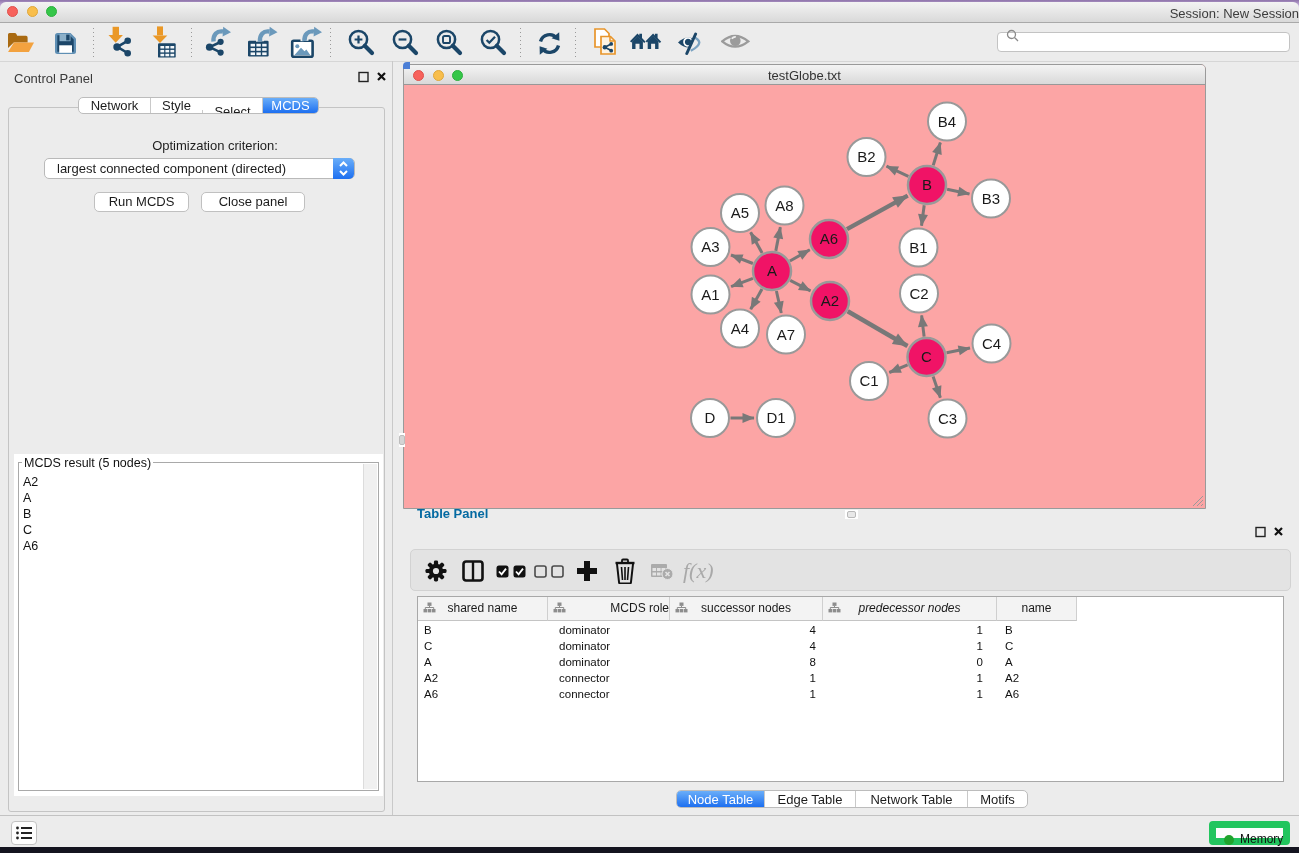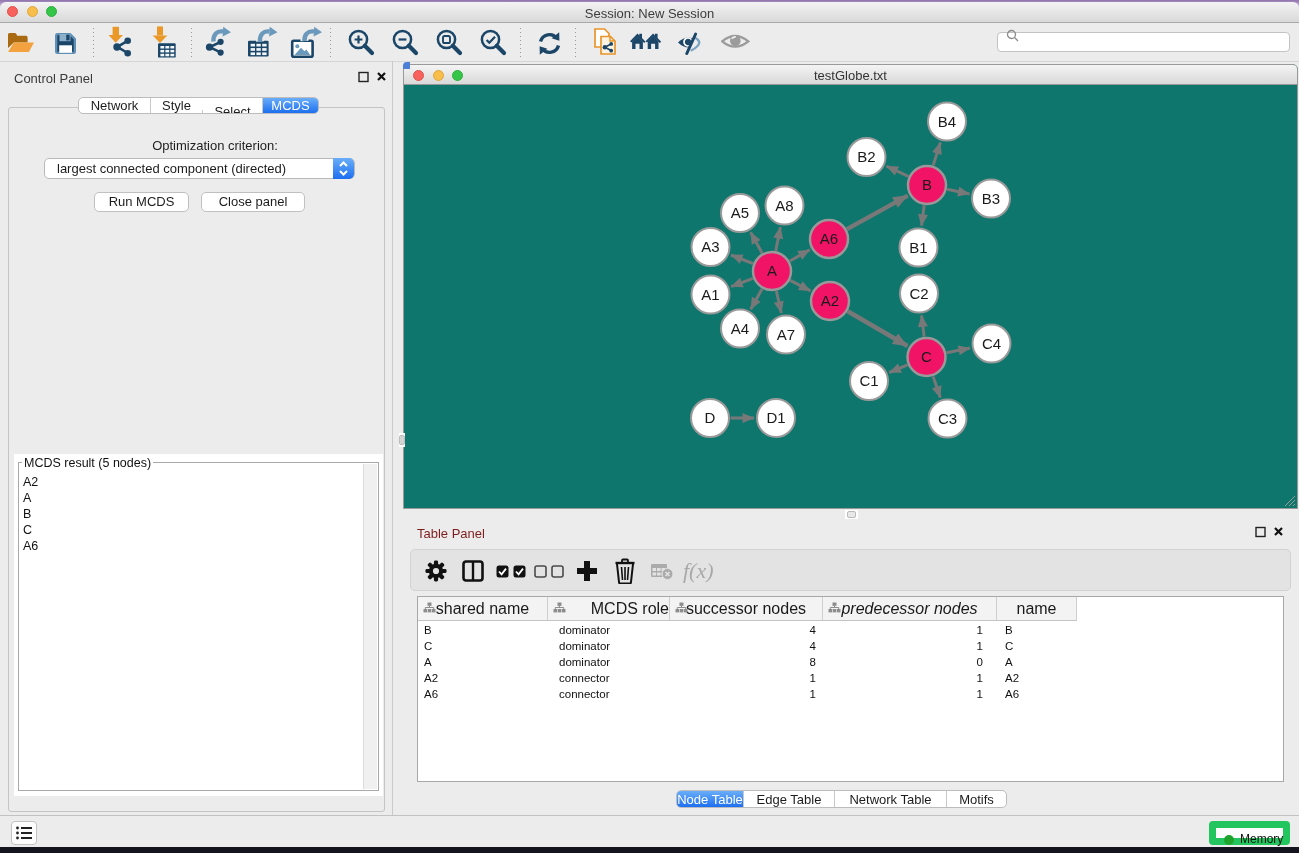--- a/index.html
+++ b/index.html
@@ -6,21 +6,21 @@
 html,body { width:1299px; height:853px; overflow:hidden; }
 body { font-family:"Liberation Sans", sans-serif; background:#ececec; position:relative; }
 .abs { position:absolute; }
 
 
 #purple { left:0; top:0; width:1299px; height:10px; background:linear-gradient(#8f74ab,#c9b3dd 60%,#d5c3e4); }
 #titlebar { left:0; top:2px; width:1299px; height:21px;
   background:linear-gradient(#f3f3f3,#d9d9d9); border-bottom:1px solid #a9a9a9;
   border-radius:6px 6px 0 0; }
 #titlebar .tl { position:absolute; width:11px; height:11px; border-radius:50%; top:4px; }
-#title-text { position:absolute; top:4px; width:100%; text-align:center; font-size:13px; color:#3c3c3c; }
+#title-text { position:absolute; top:4px; width:100%; text-align:right; font-size:13px; color:#3c3c3c; }
 
 
 #toolbar { left:0; top:24px; width:1299px; height:37px; background:#ececec; }
 #toolbar svg { position:absolute; top:50%; transform:translateY(-50%); }
 .tsep { position:absolute; top:4px; height:29px; width:1px;
   background-image:linear-gradient(#9a9a9a 33%, rgba(0,0,0,0) 0%);
   background-size:1px 4px; }
 #searchbox { position:absolute; left:997px; top:8px; width:293px; height:20px; background:#fff;
   border:1px solid #c3c3c3; border-radius:4px; }
 
@@ -49,36 +49,36 @@
   background:linear-gradient(#6aaef9,#1d6ff0); }
 .btn { position:absolute; height:20px; background:#fff; border:1px solid #c0c0c0; border-radius:5px;
   font-size:13px; color:#1c1c1c; text-align:center; line-height:18px; }
 #mcds-box { left:14px; top:454px; width:369px; height:342px; background:#fff; }
 #mcds-field { position:absolute; left:4px; top:8px; right:4px; bottom:5px; border:1px solid #a9a9a9; }
 #mcds-label { position:absolute; left:3px; top:-7px; background:#fff; font-size:12.5px; color:#111; padding:0 2px; }
 #mcds-list { position:absolute; left:1px; top:11px; font-size:12.5px; color:#111; line-height:16px; padding-left:3px; }
 #mcds-scroll { position:absolute; right:1px; top:1px; width:14px; bottom:1px; background:#f0f0f0; border-left:1px solid #dcdcdc; }
 
 
-#netwin { left:403px; top:64px; width:895px; height:445px; background:#0f766e;
+#netwin { left:403px; top:64px; width:803px; height:445px; background:#fca5a5;
   border:1px solid #9a9a9a; border-radius:5px 5px 0 0;padding-left:11px; }
 #net-titlebar { position:absolute; left:0; top:0; width:100%; height:20px;
   background:linear-gradient(#f4f4f4,#d9d9d9); border-bottom:1px solid #989898; border-radius:4px 4px 0 0; }
 #net-titlebar .tl { position:absolute; width:11px; height:11px; border-radius:50%; top:5px; }
 #net-title-text { position:absolute; top:3px; width:100%; text-align:center; font-size:13px; color:#333; }
 #graph { position:absolute; left:0; top:21px; }
 
 
-#tp-title { left:417px; top:526px; font-size:13px; color:#7f1d1d; }
+#tp-title { left:417px; top:506px; font-size:13px; color:#0369a1;font-weight:bold; }
 #tp-toolbar { left:410px; top:549px; width:881px; height:42px; background:#e3e3e3;
   border:1px solid #d2d2d2; border-radius:5px; }
 #tbl { left:417px; top:596px; width:867px; height:186px; background:#fff; border:1px solid #a8a8a8; }
 #tbl-header { position:absolute; left:0; top:0; height:24px; display:flex; }
 #tbl-header .hc { position:relative; background:#f3f3f3; border-right:1px solid #cfcfcf; border-bottom:1px solid #c4c4c4;
-  font-size:16px; color:#1a1a1a; text-align:center; line-height:23px; }
+  font-size:12px; color:#1a1a1a; text-align:center; line-height:23px; }
 .row { position:absolute; font-size:11.5px; color:#111; height:16px; line-height:16px; }
 #tp-tabs { left:676px; top:790px; height:18px; }
 #status-left-btn { left:11px; top:821px; width:26px; height:24px; background:#fdfdfd; border:1px solid #c2c2c2; border-radius:4px; }
 #memory-btn { left:1209px; top:821px; width:81px; height:24px; background:#fdfdfd; border:7px solid #22c55e; border-radius:4px;
   font-size:12px; color:#111; line-height:22px; text-align:left; padding-left:24px; }
 #memory-btn .dot { position:absolute; left:8px; top:7px; width:10px; height:10px; border-radius:50%; background:#1fa32c; }
 </style>
 </head>
 <body>
 <div class="abs" id="purple"></div>
@@ -490,21 +490,21 @@
       <div class="row" style="left:405px;top:73px;width:160px;text-align:right;">1</div>
       <div class="row" style="left:587px;top:73px;">A2</div>
       <div class="row" style="left:6px;top:89px;">A6</div>
       <div class="row" style="left:141px;top:89px;">connector</div>
       <div class="row" style="left:252px;top:89px;width:146px;text-align:right;">1</div>
       <div class="row" style="left:405px;top:89px;width:160px;text-align:right;">1</div>
       <div class="row" style="left:587px;top:89px;">A6</div>
     </div>
 </div>
 <div class="seg" id="tp-tabs">
-  <div class="sel" style="width:66px;text-align:center;">Node Table</div>
+  <div class="sel" style="width:87px;text-align:center;">Node Table</div>
   <div style="width:91px;">Edge Table</div>
   <div style="width:112px;">Network Table</div>
   <div style="width:60px;">Motifs</div>
 </div>
 
 <div class="abs" id="statusline"></div>
 <div class="abs" id="statusbar"></div>
 <div class="abs" id="status-left-btn">
   <svg width="16" height="14" viewBox="0 0 16 14" style="position:absolute;left:4px;top:4px;">
     <circle cx="1.5" cy="2" r="1.4" fill="#222"></circle>

